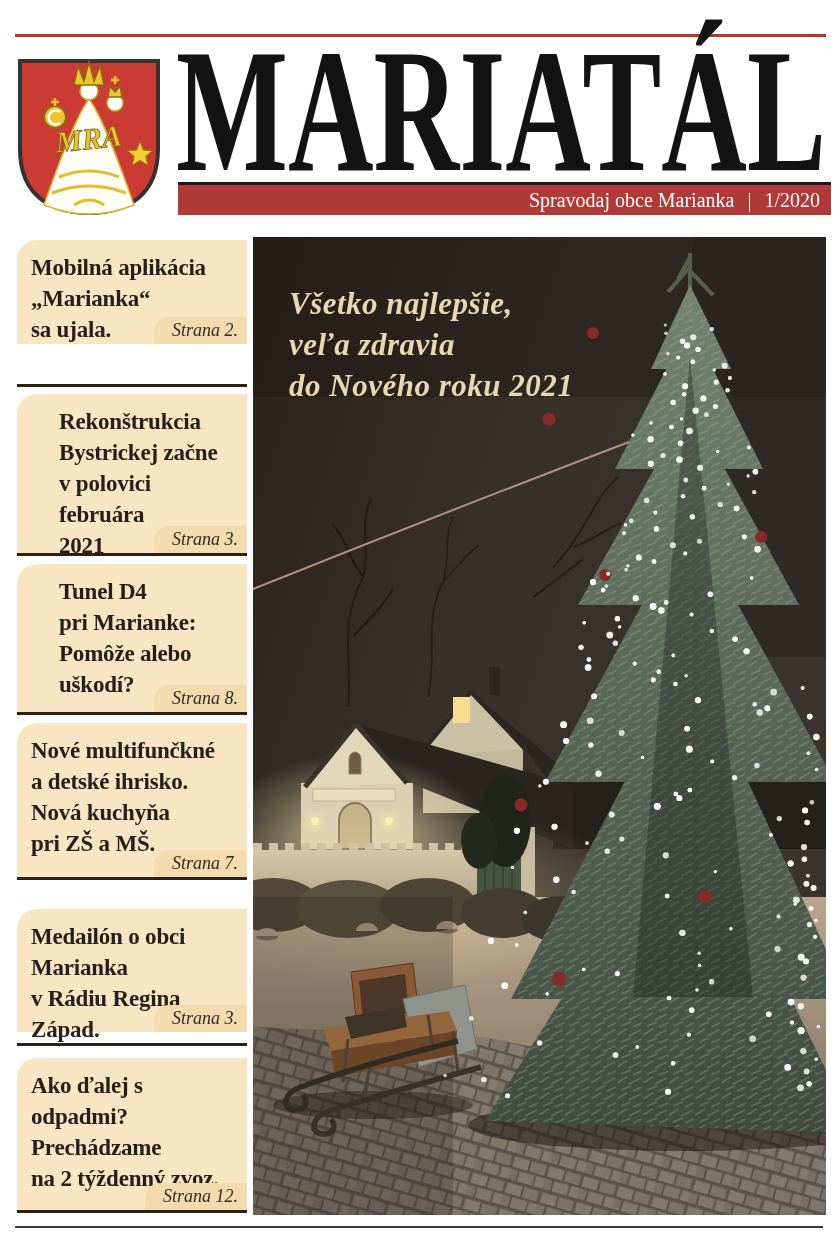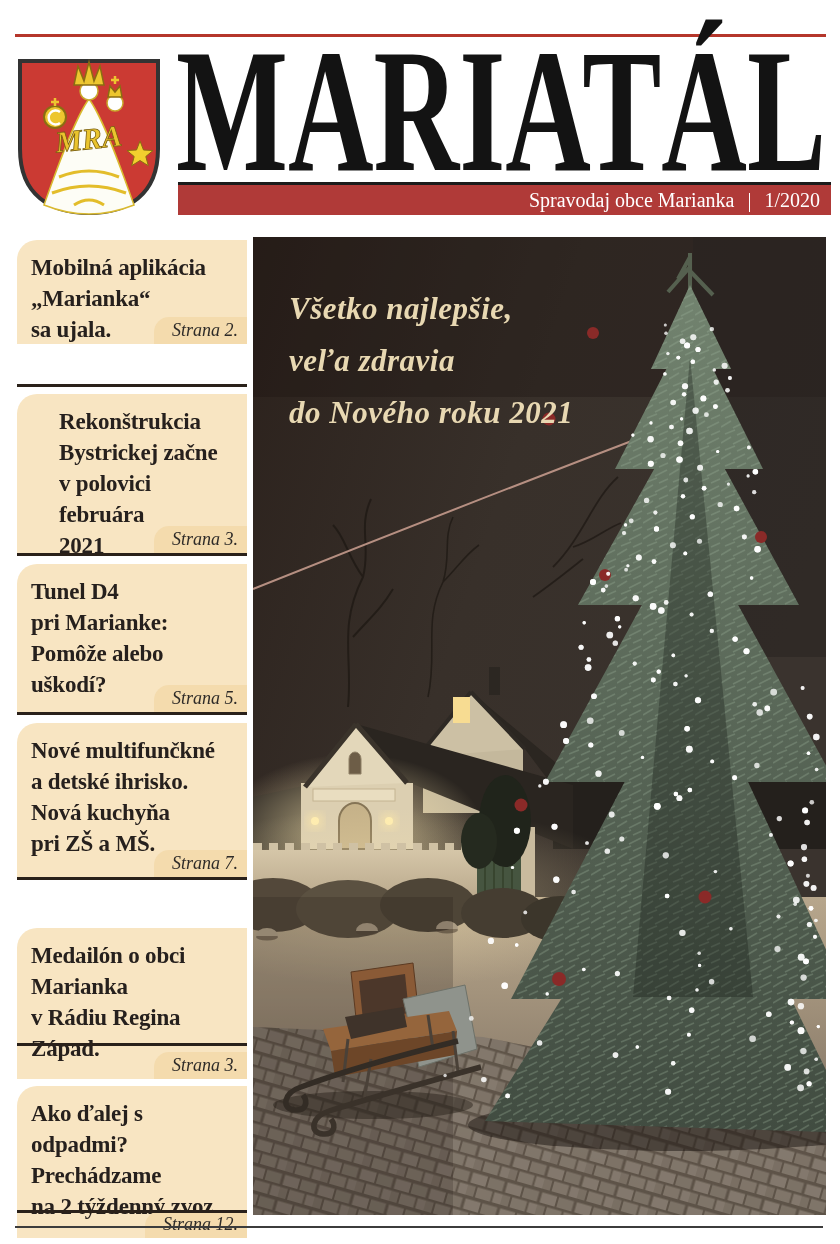--- a/index.html
+++ b/index.html
@@ -26,21 +26,21 @@
               border-radius:15px 0 0 0; display:flex; align-items:center;
               padding:0 9px 0 18px; font-style:italic; font-size:18px; color:#2e2b28;
               white-space:nowrap; }
   .card-rule { position:absolute; left:17px; width:230px; height:3px; background:#2a211a; }
 
   .photo { position:absolute; left:253px; top:237px; width:573px; height:978px;
            overflow:hidden; background:#2e2620; }
   .photo svg { display:block; width:100%; height:100%; }
 
   .greeting { position:absolute; left:289px; top:283px; width:480px;
-              font-style:italic; font-weight:bold; font-size:31px; line-height:52px;
+              font-style:italic; font-weight:bold; font-size:31px; line-height:41px;
               color:#e8d8b2; white-space:pre-line; letter-spacing:0.5px; }
 </style>
 </head>
 <body>
 
 <div class="page">
 
   <div class="rule-top"></div>
 
   <svg class="crest" viewBox="0 0 150 160">
@@ -79,48 +79,48 @@
 
   <div class="card" style="top:394px; height:159px;padding-left:28px;">
     <div class="card-title">Rekonštrukcia
 Bystrickej začne
 v polovici februára
 2021</div>
     <div class="page-tab">Strana 3.</div>
   </div>
   <div class="card-rule" style="top:553px;"></div>
 
-  <div class="card" style="top:564px; height:148px;">
+  <div class="card" style="top:564px; height:148px;padding-left:28px;">
     <div class="card-title">Tunel D4
 pri Marianke:
 Pomôže alebo
 uškodí?</div>
-    <div class="page-tab">Strana 5.</div>
+    <div class="page-tab">Strana 8.</div>
   </div>
   <div class="card-rule" style="top:712px;"></div>
 
   <div class="card" style="top:723px; height:154px;">
     <div class="card-title">Nové multifunčkné
 a detské ihrisko.
 Nová kuchyňa
 pri ZŠ a MŠ.</div>
     <div class="page-tab">Strana 7.</div>
   </div>
   <div class="card-rule" style="top:877px;"></div>
 
-  <div class="card" style="top:928px; height:151px;">
+  <div class="card" style="top:909px; height:123px;">
     <div class="card-title">Medailón o obci
 Marianka
 v Rádiu Regina
 Západ.</div>
     <div class="page-tab">Strana 3.</div>
   </div>
   <div class="card-rule" style="top:1043px;"></div>
 
-  <div class="card" style="top:1058px; height:152px;margin-top:28px;">
+  <div class="card" style="top:1058px; height:152px;">
     <div class="card-title">Ako ďalej s odpadmi?
 Prechádzame
 na 2 týždenný zvoz.</div>
     <div class="page-tab">Strana 12.</div>
   </div>
   <div class="card-rule" style="top:1210px;"></div>
 
   <div class="photo">
   <svg viewBox="0 0 573 978" preserveAspectRatio="none">
     <defs>

